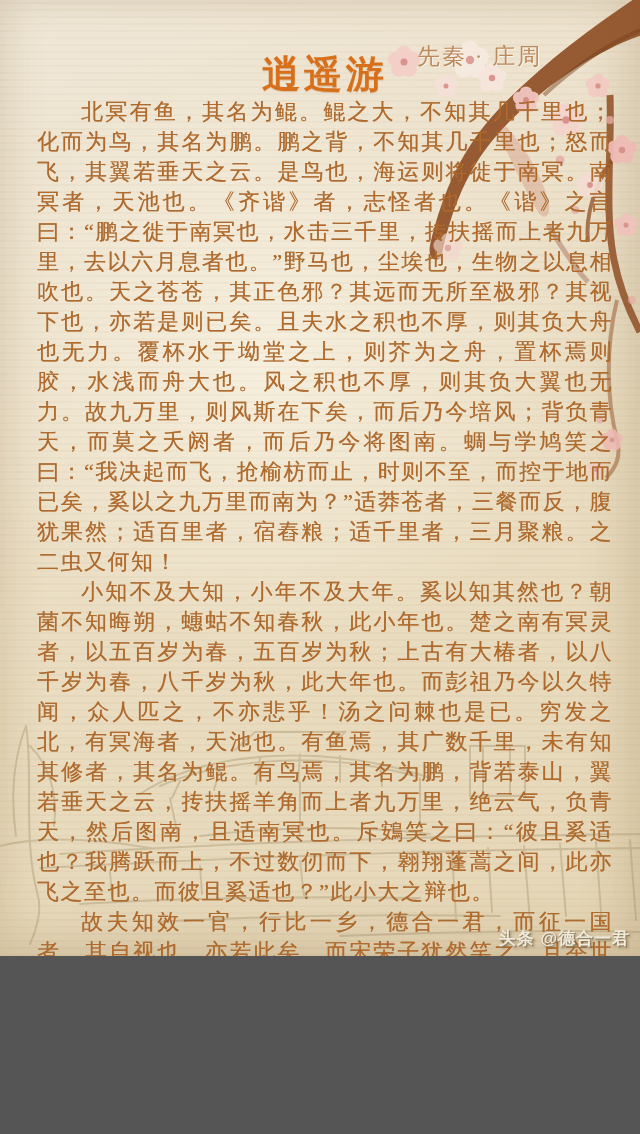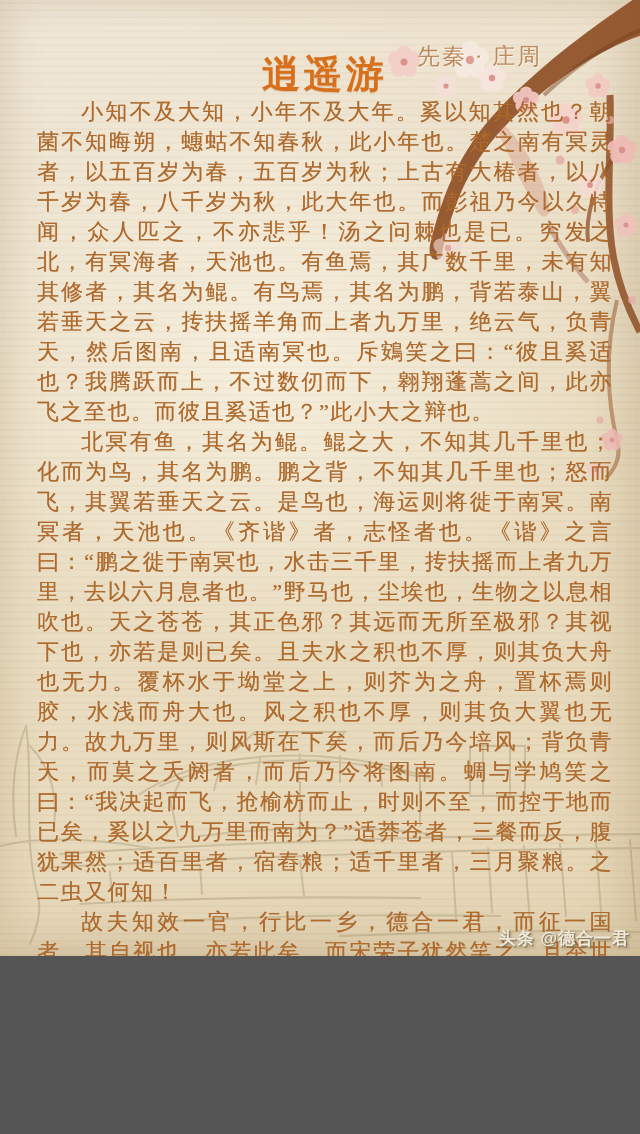--- a/index.html
+++ b/index.html
@@ -112,19 +112,19 @@
       <path d="M0,160 C40,150 90,152 150,162"></path>
     </g>
   </svg>
 
   <div class="header">
     <h1 class="title">逍遥游</h1>
     <div class="byline">先秦 · 庄周</div>
   </div>
 
   <div class="article">
+    <p class="para">北冥有鱼，其名为鲲。鲲之大，不知其几千里也；化而为鸟，其名为鹏。鹏之背，不知其几千里也；怒而飞，其翼若垂天之云。是鸟也，海运则将徙于南冥。南冥者，天池也。《齐谐》者，志怪者也。《谐》之言曰：“鹏之徙于南冥也，水击三千里，抟扶摇而上者九万里，去以六月息者也。”野马也，尘埃也，生物之以息相吹也。天之苍苍，其正色邪？其远而无所至极邪？其视下也，亦若是则已矣。且夫水之积也不厚，则其负大舟也无力。覆杯水于坳堂之上，则芥为之舟，置杯焉则胶，水浅而舟大也。风之积也不厚，则其负大翼也无力。故九万里，则风斯在下矣，而后乃今培风；背负青天，而莫之夭阏者，而后乃今将图南。蜩与学鸠笑之曰：“我决起而飞，抢榆枋而止，时则不至，而控于地而已矣，奚以之九万里而南为？”适莽苍者，三餐而反，腹犹果然；适百里者，宿舂粮；适千里者，三月聚粮。之二虫又何知！</p>
     <p class="para">小知不及大知，小年不及大年。奚以知其然也？朝菌不知晦朔，蟪蛄不知春秋，此小年也。楚之南有冥灵者，以五百岁为春，五百岁为秋；上古有大椿者，以八千岁为春，八千岁为秋，此大年也。而彭祖乃今以久特闻，众人匹之，不亦悲乎！汤之问棘也是已。穷发之北，有冥海者，天池也。有鱼焉，其广数千里，未有知其修者，其名为鲲。有鸟焉，其名为鹏，背若泰山，翼若垂天之云，抟扶摇羊角而上者九万里，绝云气，负青天，然后图南，且适南冥也。斥鴳笑之曰：“彼且奚适也？我腾跃而上，不过数仞而下，翱翔蓬蒿之间，此亦飞之至也。而彼且奚适也？”此小大之辩也。</p>
-    <p class="para">北冥有鱼，其名为鲲。鲲之大，不知其几千里也；化而为鸟，其名为鹏。鹏之背，不知其几千里也；怒而飞，其翼若垂天之云。是鸟也，海运则将徙于南冥。南冥者，天池也。《齐谐》者，志怪者也。《谐》之言曰：“鹏之徙于南冥也，水击三千里，抟扶摇而上者九万里，去以六月息者也。”野马也，尘埃也，生物之以息相吹也。天之苍苍，其正色邪？其远而无所至极邪？其视下也，亦若是则已矣。且夫水之积也不厚，则其负大舟也无力。覆杯水于坳堂之上，则芥为之舟，置杯焉则胶，水浅而舟大也。风之积也不厚，则其负大翼也无力。故九万里，则风斯在下矣，而后乃今培风；背负青天，而莫之夭阏者，而后乃今将图南。蜩与学鸠笑之曰：“我决起而飞，抢榆枋而止，时则不至，而控于地而已矣，奚以之九万里而南为？”适莽苍者，三餐而反，腹犹果然；适百里者，宿舂粮；适千里者，三月聚粮。之二虫又何知！</p>
     <p class="para">故夫知效一官，行比一乡，德合一君，而征一国者，其自视也，亦若此矣。而宋荣子犹然笑之。且举世誉之而不加劝，举世非之而不加沮，定乎内外之分，辩乎荣辱之境，斯已矣。彼其于世，未数数然也。虽然，犹有未树也。夫列子御风而行，泠然善也，旬有五日而后反。彼于致福者，未数数然也。此虽免乎行，犹有所待者也。若夫乘天地之正，而御六气之辩，以游无穷者，彼且恶乎待哉？故曰：至人无己，神人无功，圣人无名。</p>
   </div>
 
   <div class="watermark">头条 @德合一君</div>
 </div>
 
 </body></html>

